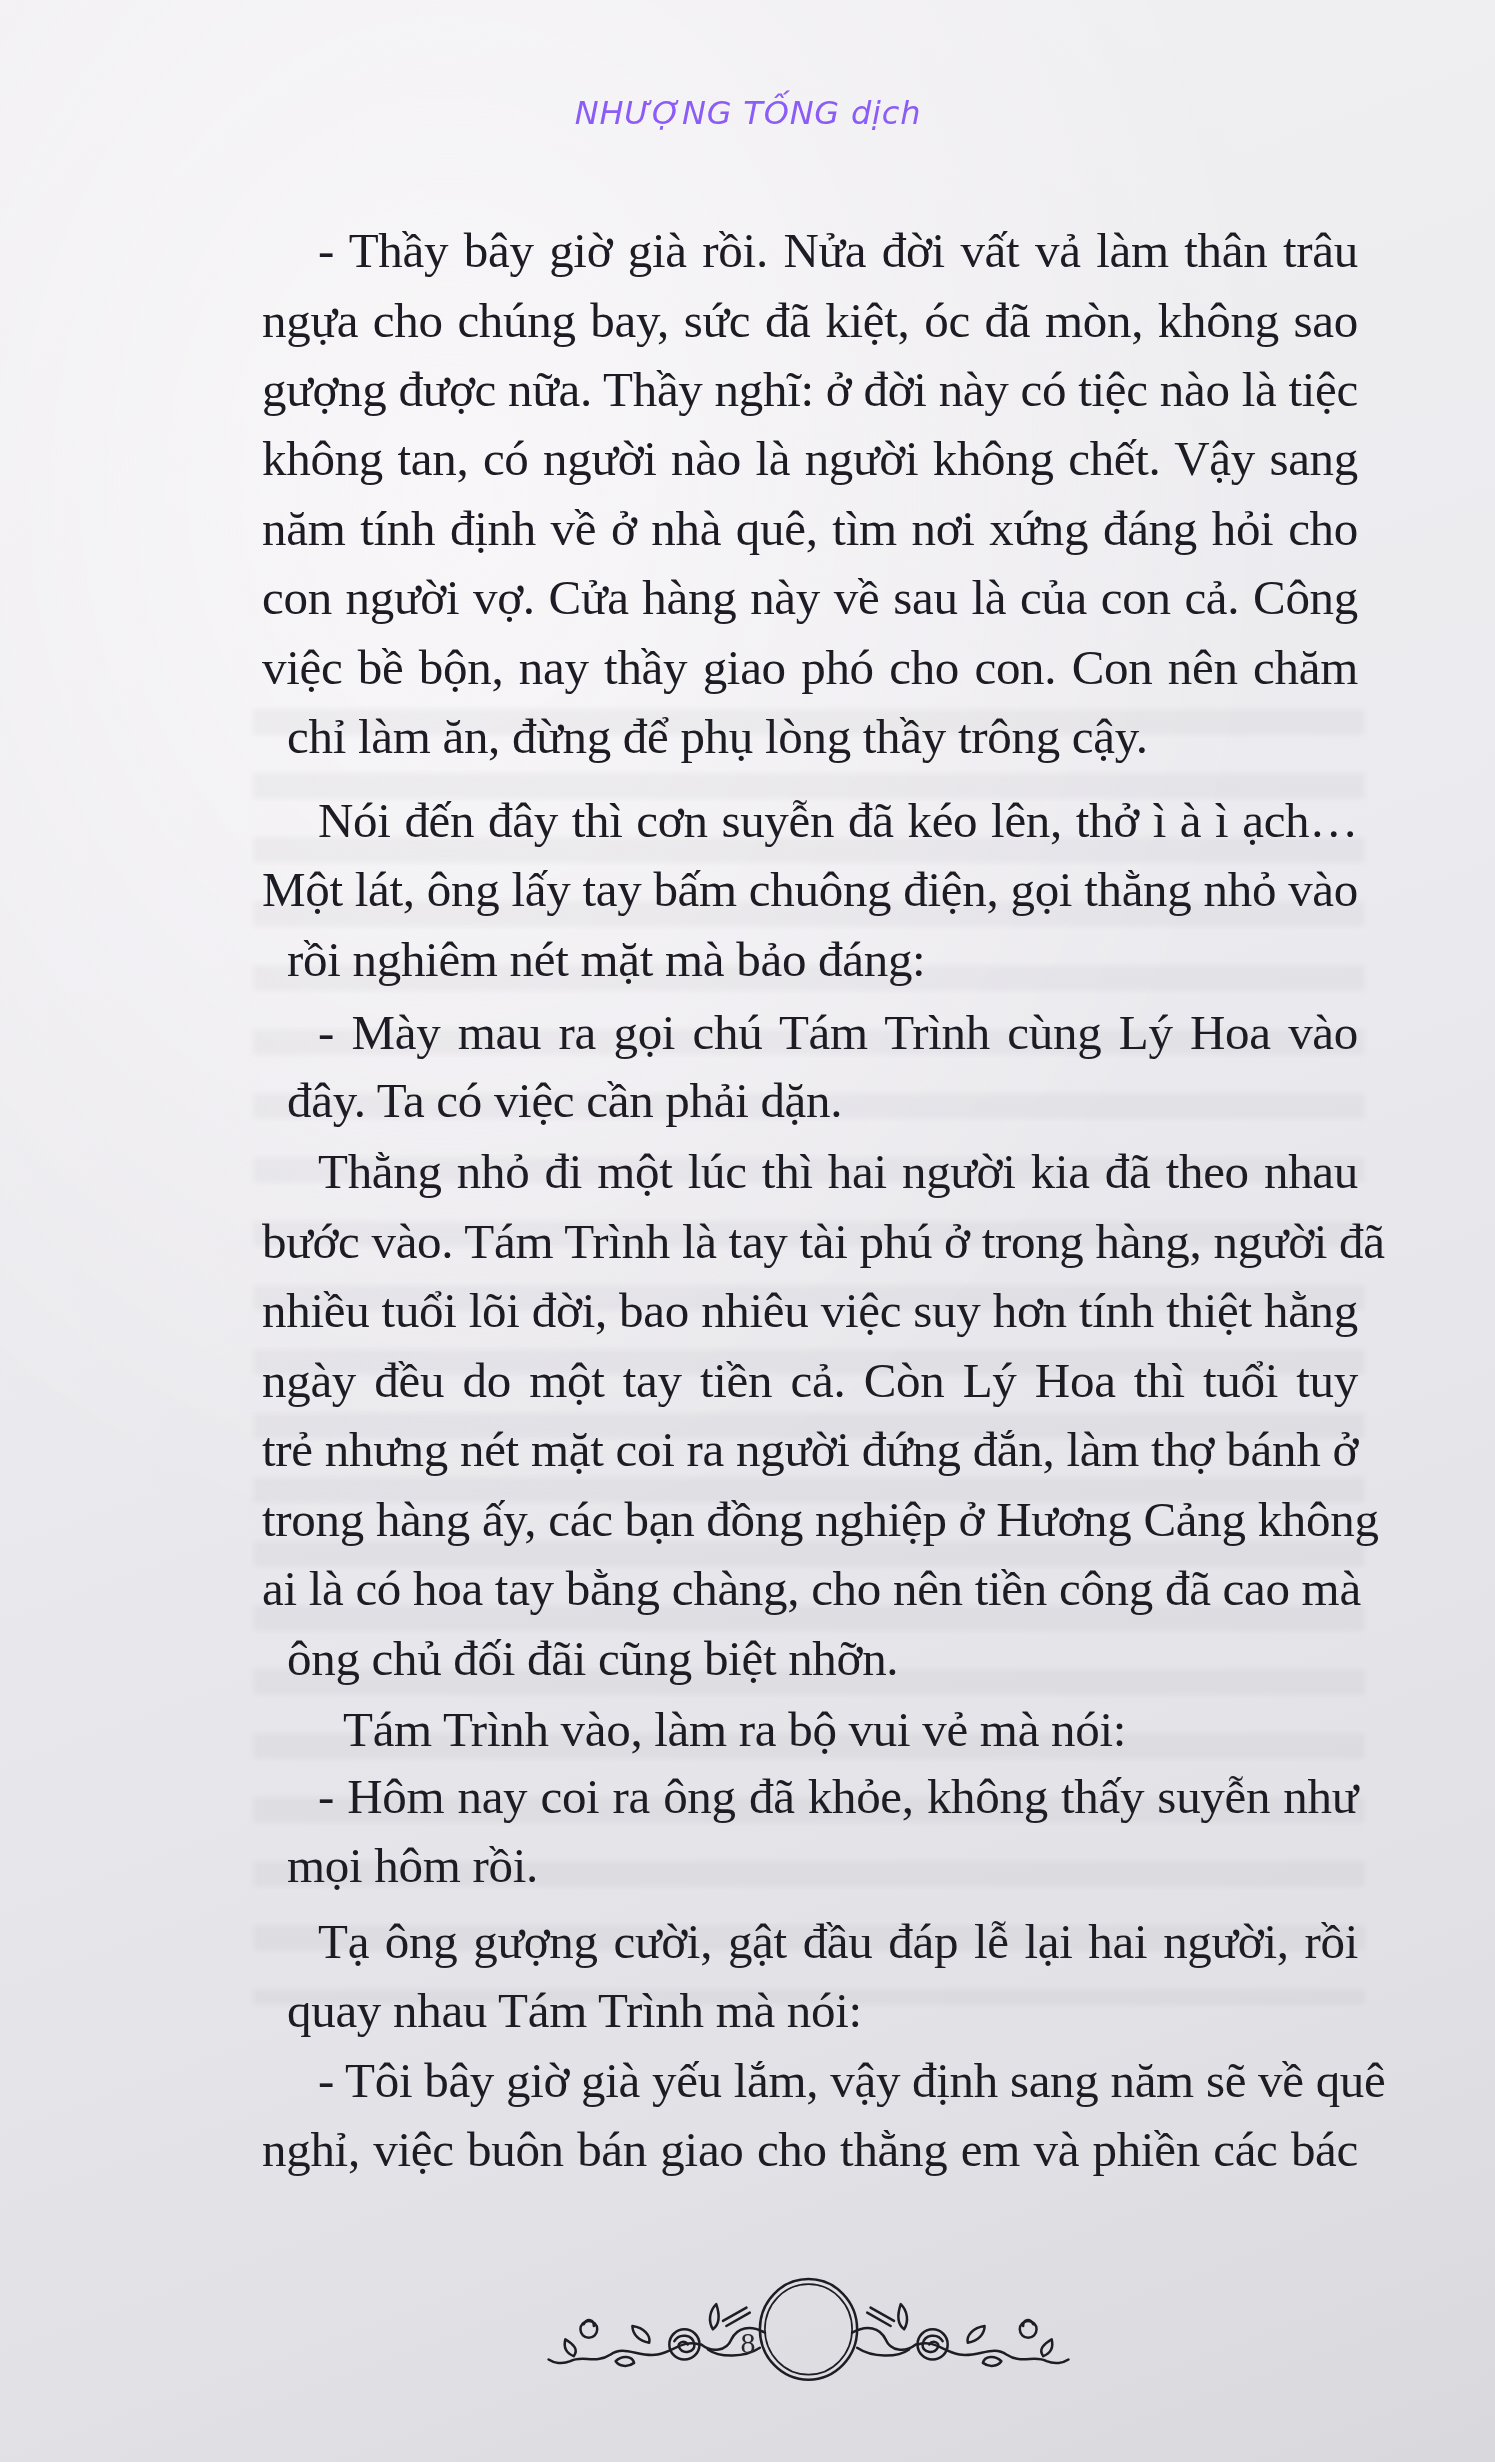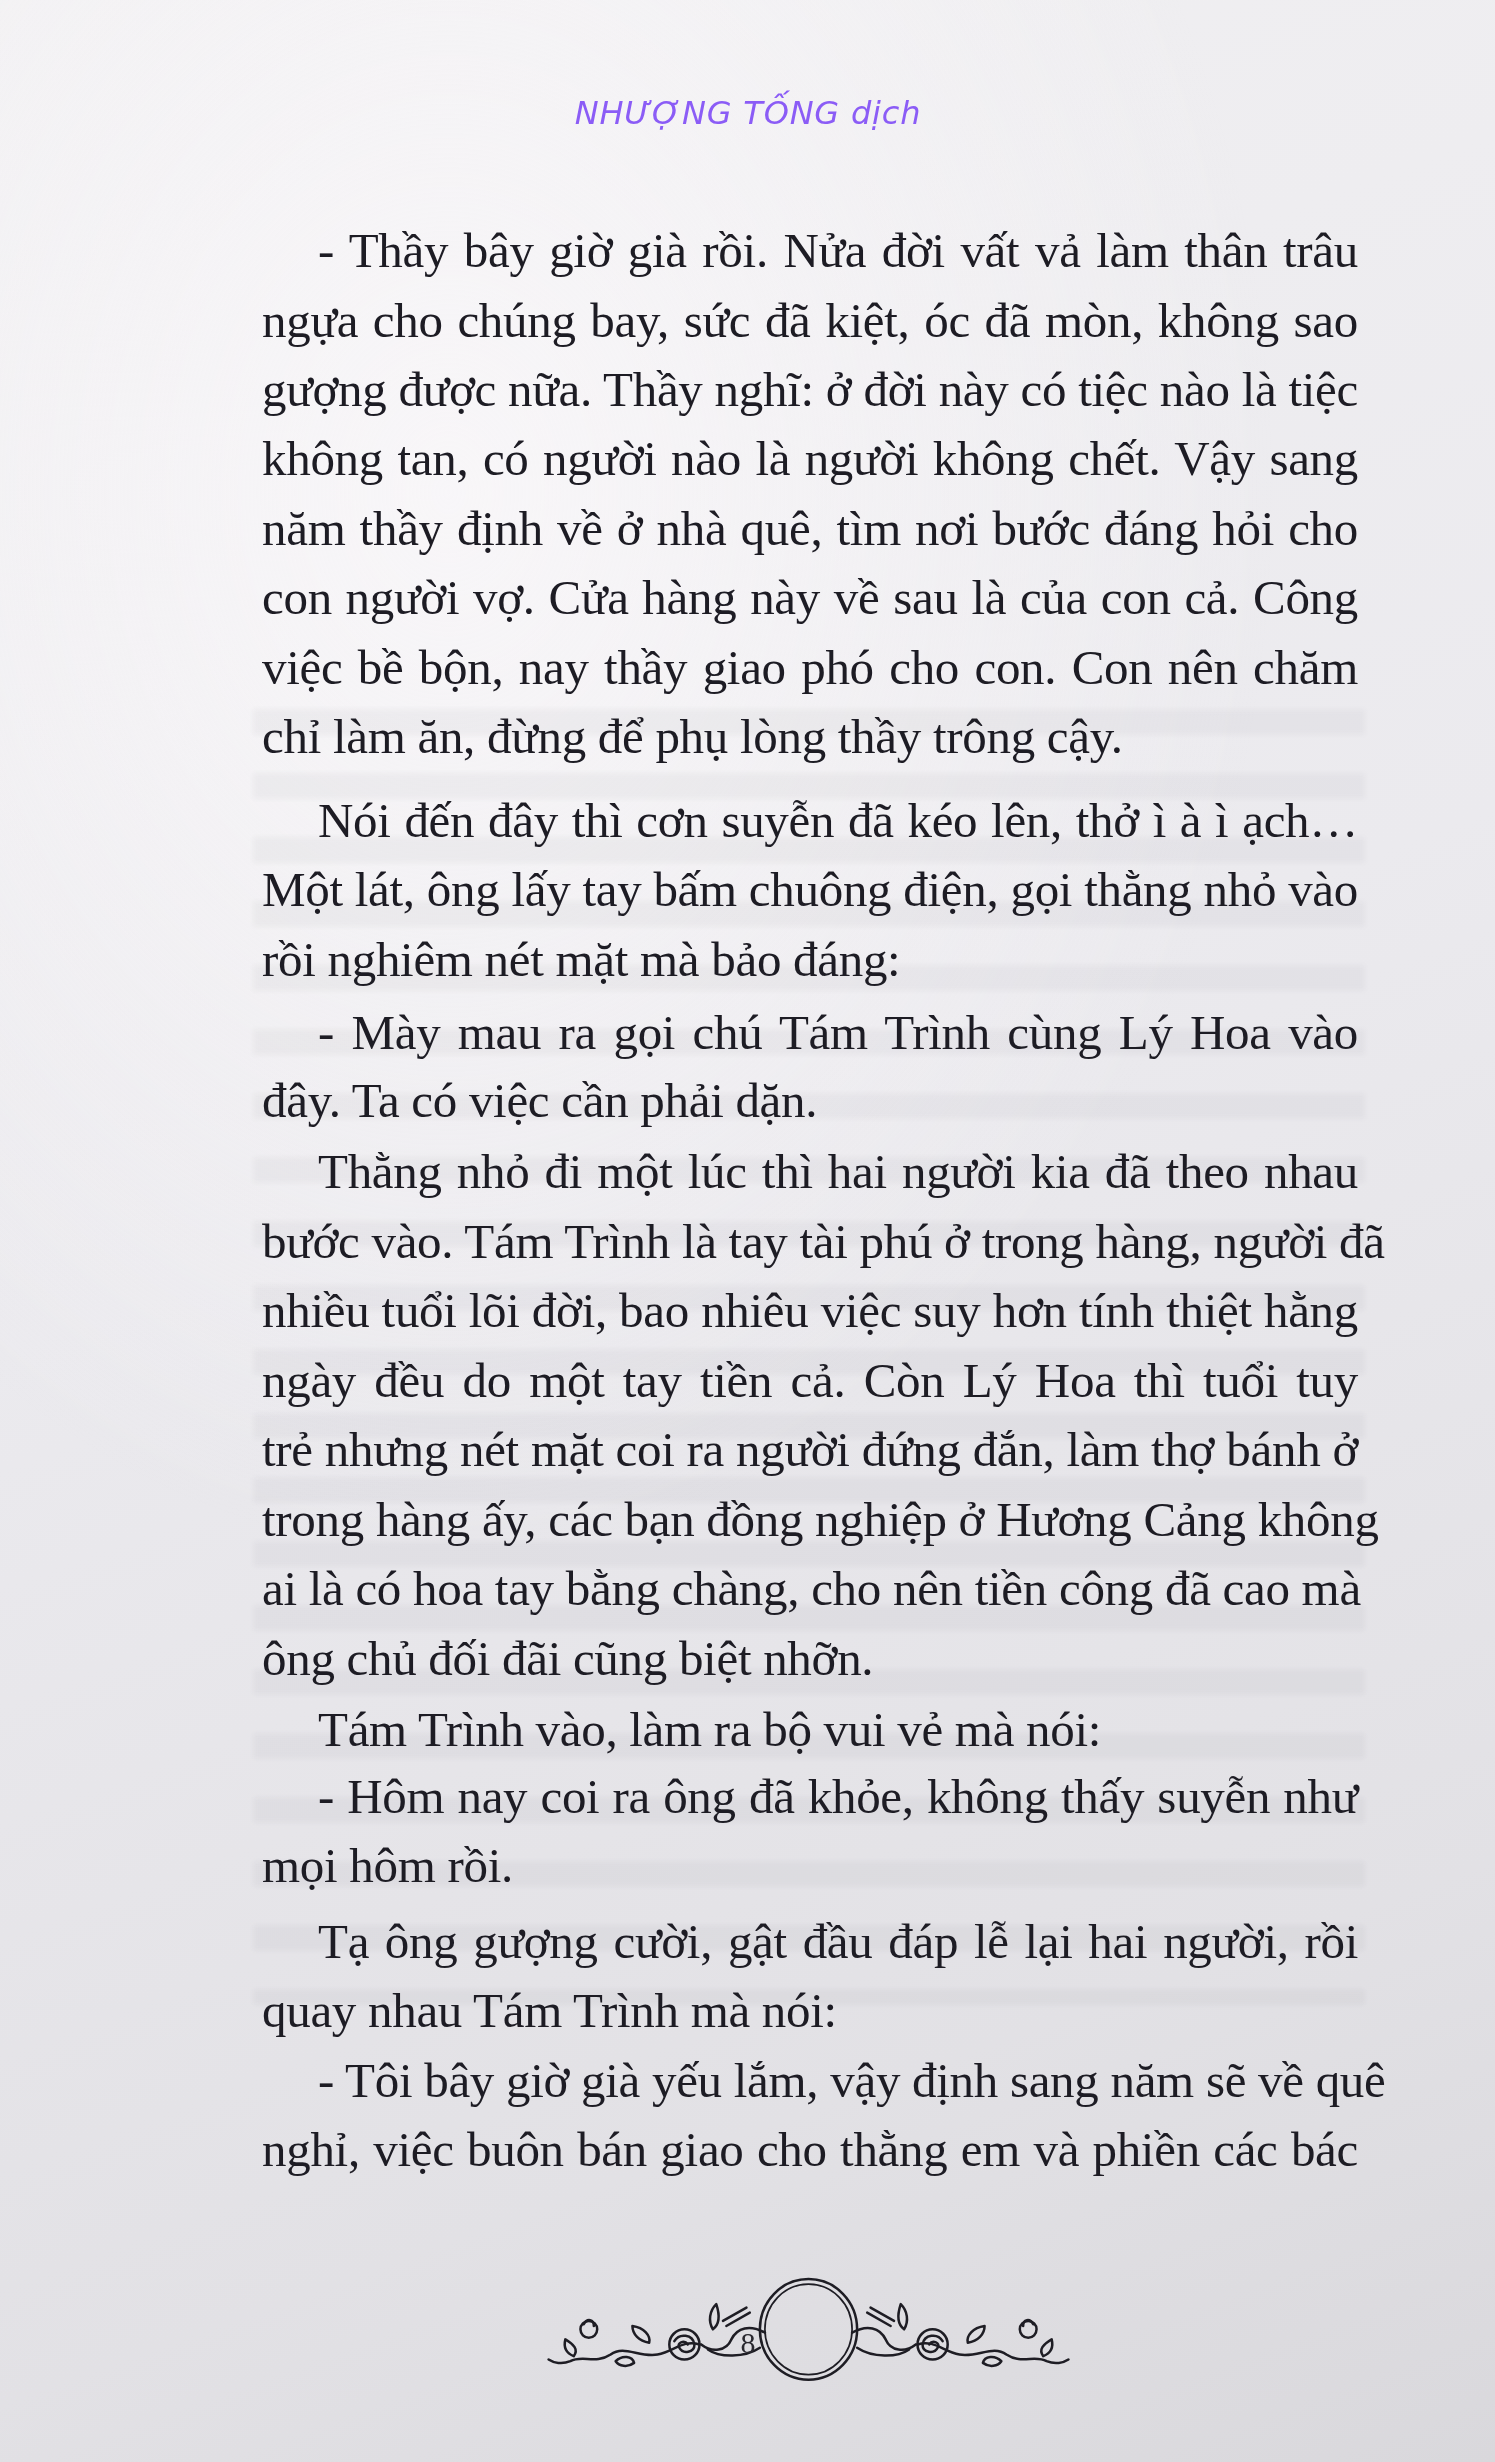--- a/index.html
+++ b/index.html
@@ -79,20 +79,21 @@
     text-align: justify;
     text-align-last: justify;
   }
   .line.indent .inner {
     padding-left: 56px;
     box-sizing: border-box;
   }
   .line.last .inner {
     text-align: left;
     text-align-last: left;
+    margin-left: 25px;
   }
 
   
   .ornament {
     position: absolute;
     left: 539px;
     top: 2274px;
     width: 539px;
     height: 109px;
   }
@@ -123,21 +124,21 @@
     <div class="line" style="top:291px">
         <span class="inner">ngựa cho chúng bay, sức đã kiệt, óc đã mòn, không sao</span>
       </div>
     <div class="line" style="top:360px">
         <span class="inner">gượng được nữa. Thầy nghĩ: ở đời này có tiệc nào là tiệc</span>
       </div>
     <div class="line" style="top:429px">
         <span class="inner">không tan, có người nào là người không chết. Vậy sang</span>
       </div>
     <div class="line" style="top:499px">
-        <span class="inner">năm thầy định về ở nhà quê, tìm nơi bước đáng hỏi cho</span>
+        <span class="inner">năm tính định về ở nhà quê, tìm nơi xứng đáng hỏi cho</span>
       </div>
     <div class="line" style="top:568px">
         <span class="inner">con người vợ. Cửa hàng này về sau là của con cả. Công</span>
       </div>
     <div class="line" style="top:638px">
         <span class="inner">việc bề bộn, nay thầy giao phó cho con. Con nên chăm</span>
       </div>
     <div class="line last" style="top:707px">
         <span class="inner">chỉ làm ăn, đừng để phụ lòng thầy trông cậy.</span>
       </div>

